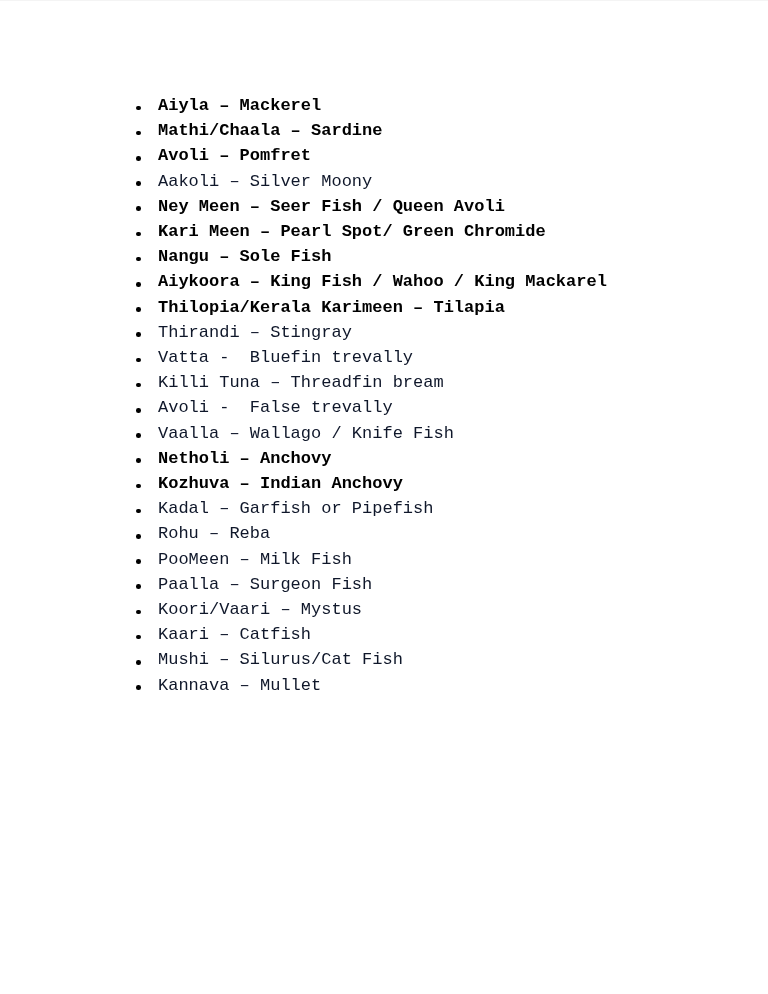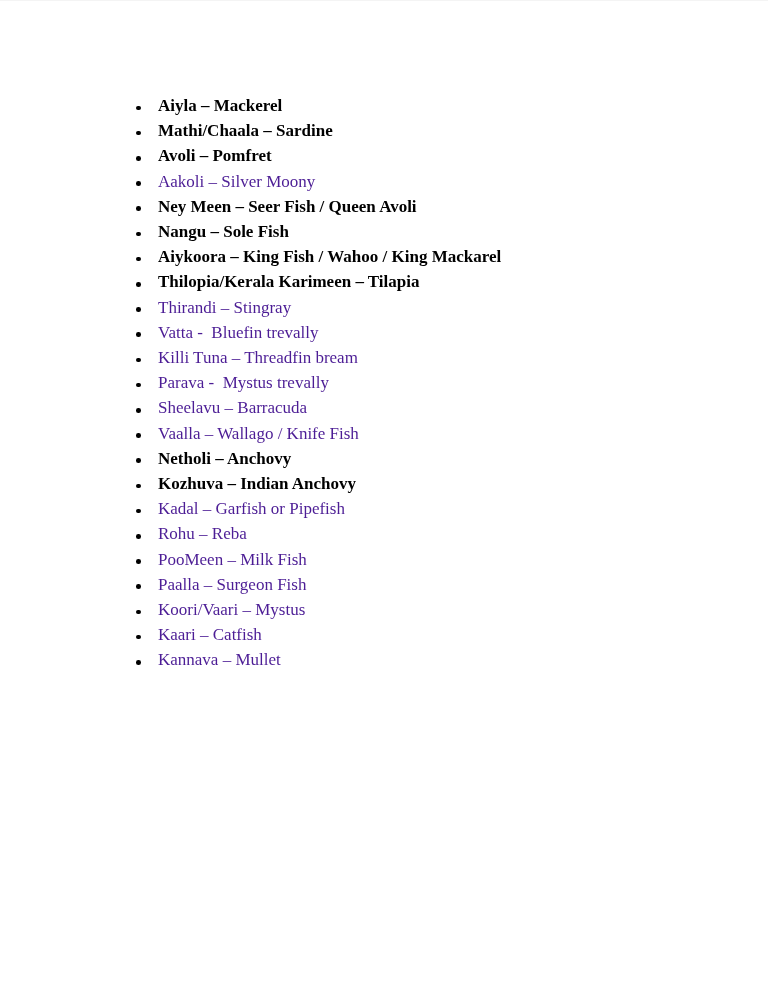--- a/index.html
+++ b/index.html
@@ -5,35 +5,35 @@
   * { margin: 0; padding: 0; box-sizing: border-box; }
   html, body { background: #ffffff; }
   body { width: 768px; height: 994px; overflow: hidden; }
 
   .page {
     position: relative;
     width: 768px;
     height: 994px;
     background: #ffffff;
     border-top: 1px solid #f4f4f4;
-    font-family: Liberation Serif, serif;
+    font-family: Liberation Mono, monospace;
   }
 
   ul.fish-list {
     position: absolute;
     top: 92px;
     left: 158px;
     list-style: none;
   }
 
   ul.fish-list li {
     position: relative;
     font-size: 17px;
     line-height: 25.2px;
-    color: #4c1d95;
+    color: #0f172a;
     white-space: pre;        
   }
 
   ul.fish-list li::before {
     content: "";
     position: absolute;
     left: -22px;
     top: 12.6px;
     width: 4.6px;
     height: 4.6px;
@@ -49,32 +49,33 @@
 </head>
 <body>
 
 <div class="page">
   <ul class="fish-list">
     <li class="bold">Aiyla – Mackerel</li>
     <li class="bold">Mathi/Chaala – Sardine</li>
     <li class="bold">Avoli – Pomfret</li>
     <li class="normal">Aakoli – Silver Moony</li>
     <li class="bold">Ney Meen – Seer Fish / Queen Avoli</li>
+    <li class="bold">Kari Meen – Pearl Spot/ Green Chromide</li>
     <li class="bold">Nangu – Sole Fish</li>
     <li class="bold">Aiykoora – King Fish / Wahoo / King Mackarel</li>
     <li class="bold">Thilopia/Kerala Karimeen – Tilapia</li>
     <li class="normal">Thirandi – Stingray</li>
     <li class="normal">Vatta -  Bluefin trevally</li>
     <li class="normal">Killi Tuna – Threadfin bream</li>
-    <li class="normal">Parava -  Mystus trevally</li>
-    <li class="normal">Sheelavu – Barracuda</li>
+    <li class="normal">Avoli -  False trevally</li>
     <li class="normal">Vaalla – Wallago / Knife Fish</li>
     <li class="bold">Netholi – Anchovy</li>
     <li class="bold">Kozhuva – Indian Anchovy</li>
     <li class="normal">Kadal – Garfish or Pipefish</li>
     <li class="normal">Rohu – Reba</li>
     <li class="normal">PooMeen – Milk Fish</li>
     <li class="normal">Paalla – Surgeon Fish</li>
     <li class="normal">Koori/Vaari – Mystus</li>
     <li class="normal">Kaari – Catfish</li>
+    <li class="normal">Mushi – Silurus/Cat Fish</li>
     <li class="normal">Kannava – Mullet</li>
   </ul>
 </div>
 
 </body></html>

